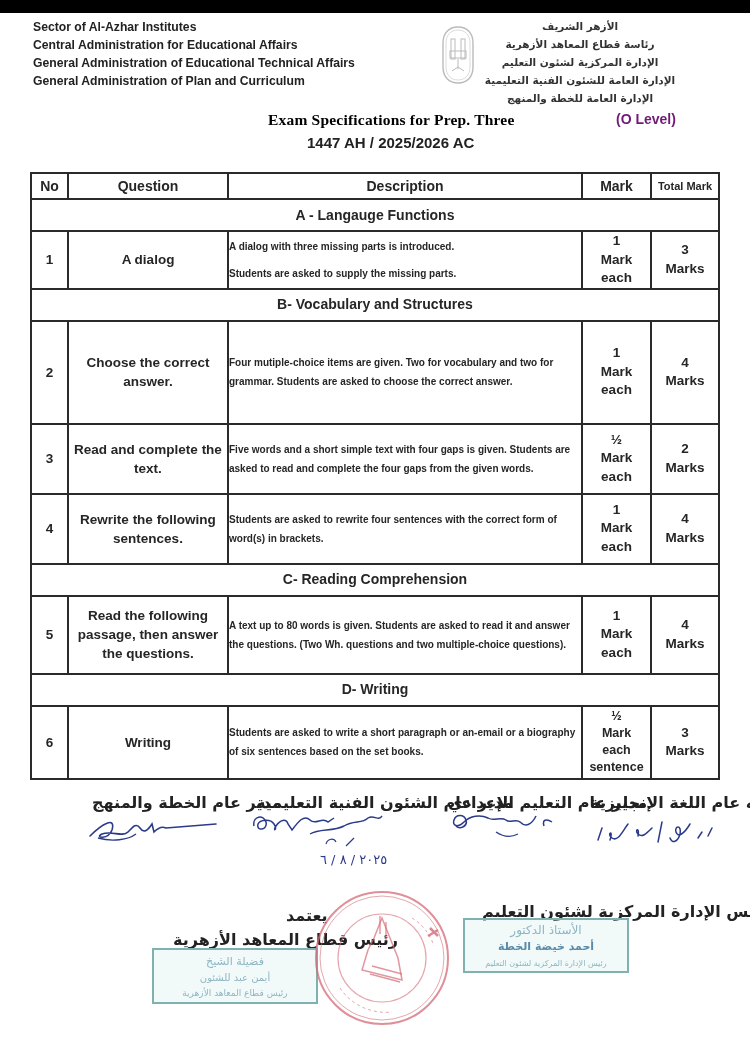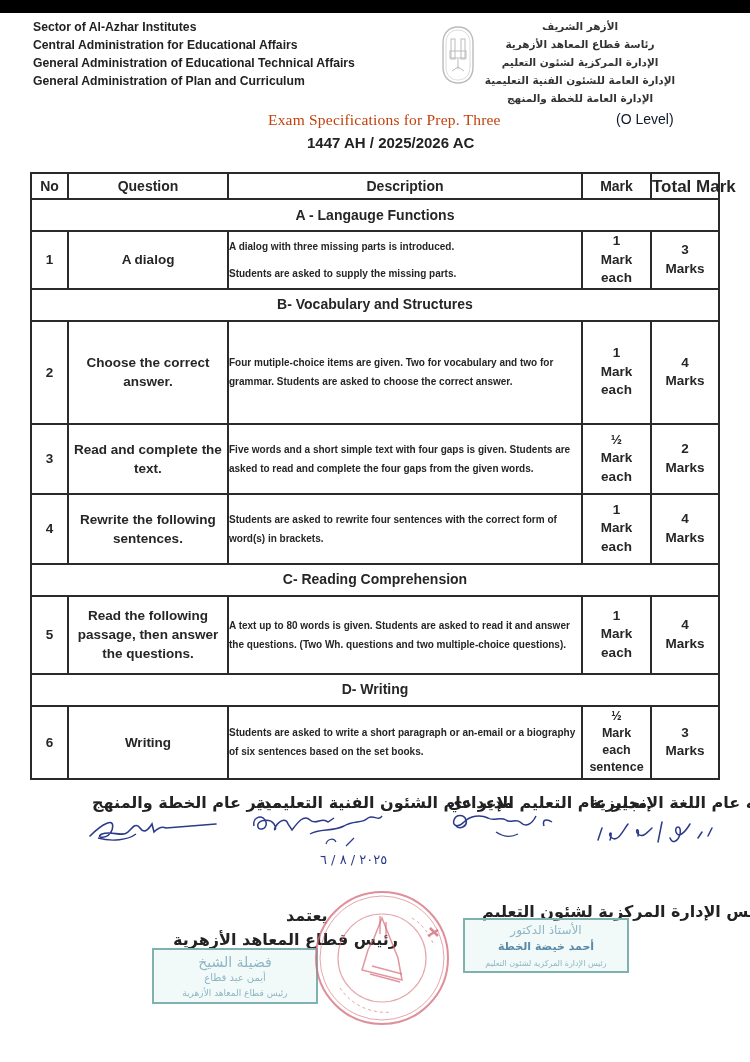--- a/index.html
+++ b/index.html
@@ -6,28 +6,28 @@
     html, body { width: 750px; height: 1062px; overflow: hidden; background: #fff; }
     body { position: relative; font-family: "Liberation Sans", sans-serif; color: #1a1a1a; }
 
     .topbar { position: absolute; left: 0; top: 0; width: 750px; height: 13px; background: #000; }
 
     .hdr-left { position: absolute; left: 33px; top: 18px; font-weight: bold; font-size: 12.2px; line-height: 18px; color: #222; }
     .hdr-right { position: absolute; right: 60px; top: 17px; width: 220px; text-align: center; direction: rtl; font-weight: bold; font-size: 10.5px; line-height: 18px; color: #333; font-family: "DejaVu Sans", sans-serif; }
 
     .emblem { position: absolute; left: 441px; top: 25px; width: 34px; height: 60px; }
 
-    .doc-title { position: absolute; left: 268px; top: 111px; font-family: "Liberation Serif", serif; font-weight: normal; font-size: 15.5px; color: #c2410c; letter-spacing: 0.2px; }
-    .level { position: absolute; left: 616px; top: 111px; font-weight: normal; font-size: 14px; color: #0f172a; }
+    .doc-title { position: absolute; left: 268px; top: 111px; font-family: "Liberation Serif", serif; font-weight: bold; font-size: 15.5px; color: #000000; letter-spacing: 0.2px; }
+    .level { position: absolute; left: 616px; top: 111px; font-weight: bold; font-size: 14px; color: #701a75; }
     .doc-year { position: absolute; left: 307px; top: 134px; font-weight: bold; font-size: 15px; color: #222; }
 
     table.spec { position: absolute; left: 30px; top: 172px; width: 688px; border-collapse: collapse; table-layout: fixed; }
     table.spec td, table.spec th { border: 2px solid #2a2a2a; text-align: center; vertical-align: middle; font-weight: bold; font-size: 13.5px; color: #262626; line-height: 19px; }
     table.spec th { height: 26px; font-size: 14px; }
-    table.spec th.total { font-size: 17px; white-space: nowrap; }
+    table.spec th.total { font-size: 11px; white-space: nowrap; }
     table.spec td.section { height: 32px; font-size: 14px; }
     table.spec td.desc { text-align: left; padding: 0 0; font-size: 10px; }
     table.spec td.mark { font-size: 13.5px; line-height: 18.5px; }
     col.c-no { width: 37px; }
     col.c-q { width: 160px; }
     col.c-d { width: 354px; }
     col.c-m { width: 69px; }
     col.c-t { width: 68px; }
     .desc .gap { display: block; height: 8px; }
 
@@ -217,22 +217,22 @@
 </svg>
 <svg class="sig" style="left:592px; top:814px;" width="130" height="34" viewBox="0 0 130 34">
   <path d="M120 14 L116 22 M110 18 L106 24 M98 10 C92 20 86 24 84 18 C82 12 90 10 88 20 C86 28 80 30 78 24 M70 8 L66 28 M60 14 C54 20 50 24 46 20 C42 16 48 12 46 22 M36 10 C30 18 26 28 20 24 C14 20 22 14 18 26 M10 14 L6 26" fill="none" stroke="#2b3a8a" stroke-width="1.5" stroke-linecap="round"></path>
 </svg>
 
 <div class="sig-label" style="left:286px; top:906px;">يعتمد</div>
 <div class="sig-label" style="left:173px; top:930px;">رئيس قطاع المعاهد الأزهرية</div>
 <div class="sig-label" style="left:482px; top:902px;">رئيس الإدارة المركزية لشئون التعليم</div>
 
 <div class="stamp-box" style="left:152px; top:948px; width:166px; height:56px; padding-top:4px;">
-  <span class="stamp-line" style="font-size:14px; line-height:16px;">فضيلة الشيخ</span>
-  <span class="stamp-line" style="font-size:10px; line-height:16px;">أيمن عبد قطاع</span>
+  <span class="stamp-line" style="font-size:11px; line-height:16px;">فضيلة الشيخ</span>
+  <span class="stamp-line" style="font-size:10px; line-height:16px;">أيمن عبد للشئون</span>
   <span class="stamp-line" style="font-size:9px; line-height:14px;">رئيس قطاع المعاهد الأزهرية</span>
 </div>
 
 <div class="stamp-box" style="left:463px; top:918px; width:166px; height:55px; padding-top:3px;">
   <span class="stamp-line" style="font-size:12px; line-height:14px;">الأستاذ الدكتور</span>
   <span class="stamp-line" style="font-size:11px; line-height:20px; color:#5a8aa8; font-weight:bold;">أحمد خيضة الخطة</span>
   <span class="stamp-line" style="font-size:8px; line-height:14px;">رئيس الإدارة المركزية لشئون التعليم</span>
 </div>
 
 <svg class="round-stamp" viewBox="0 0 140 140">

